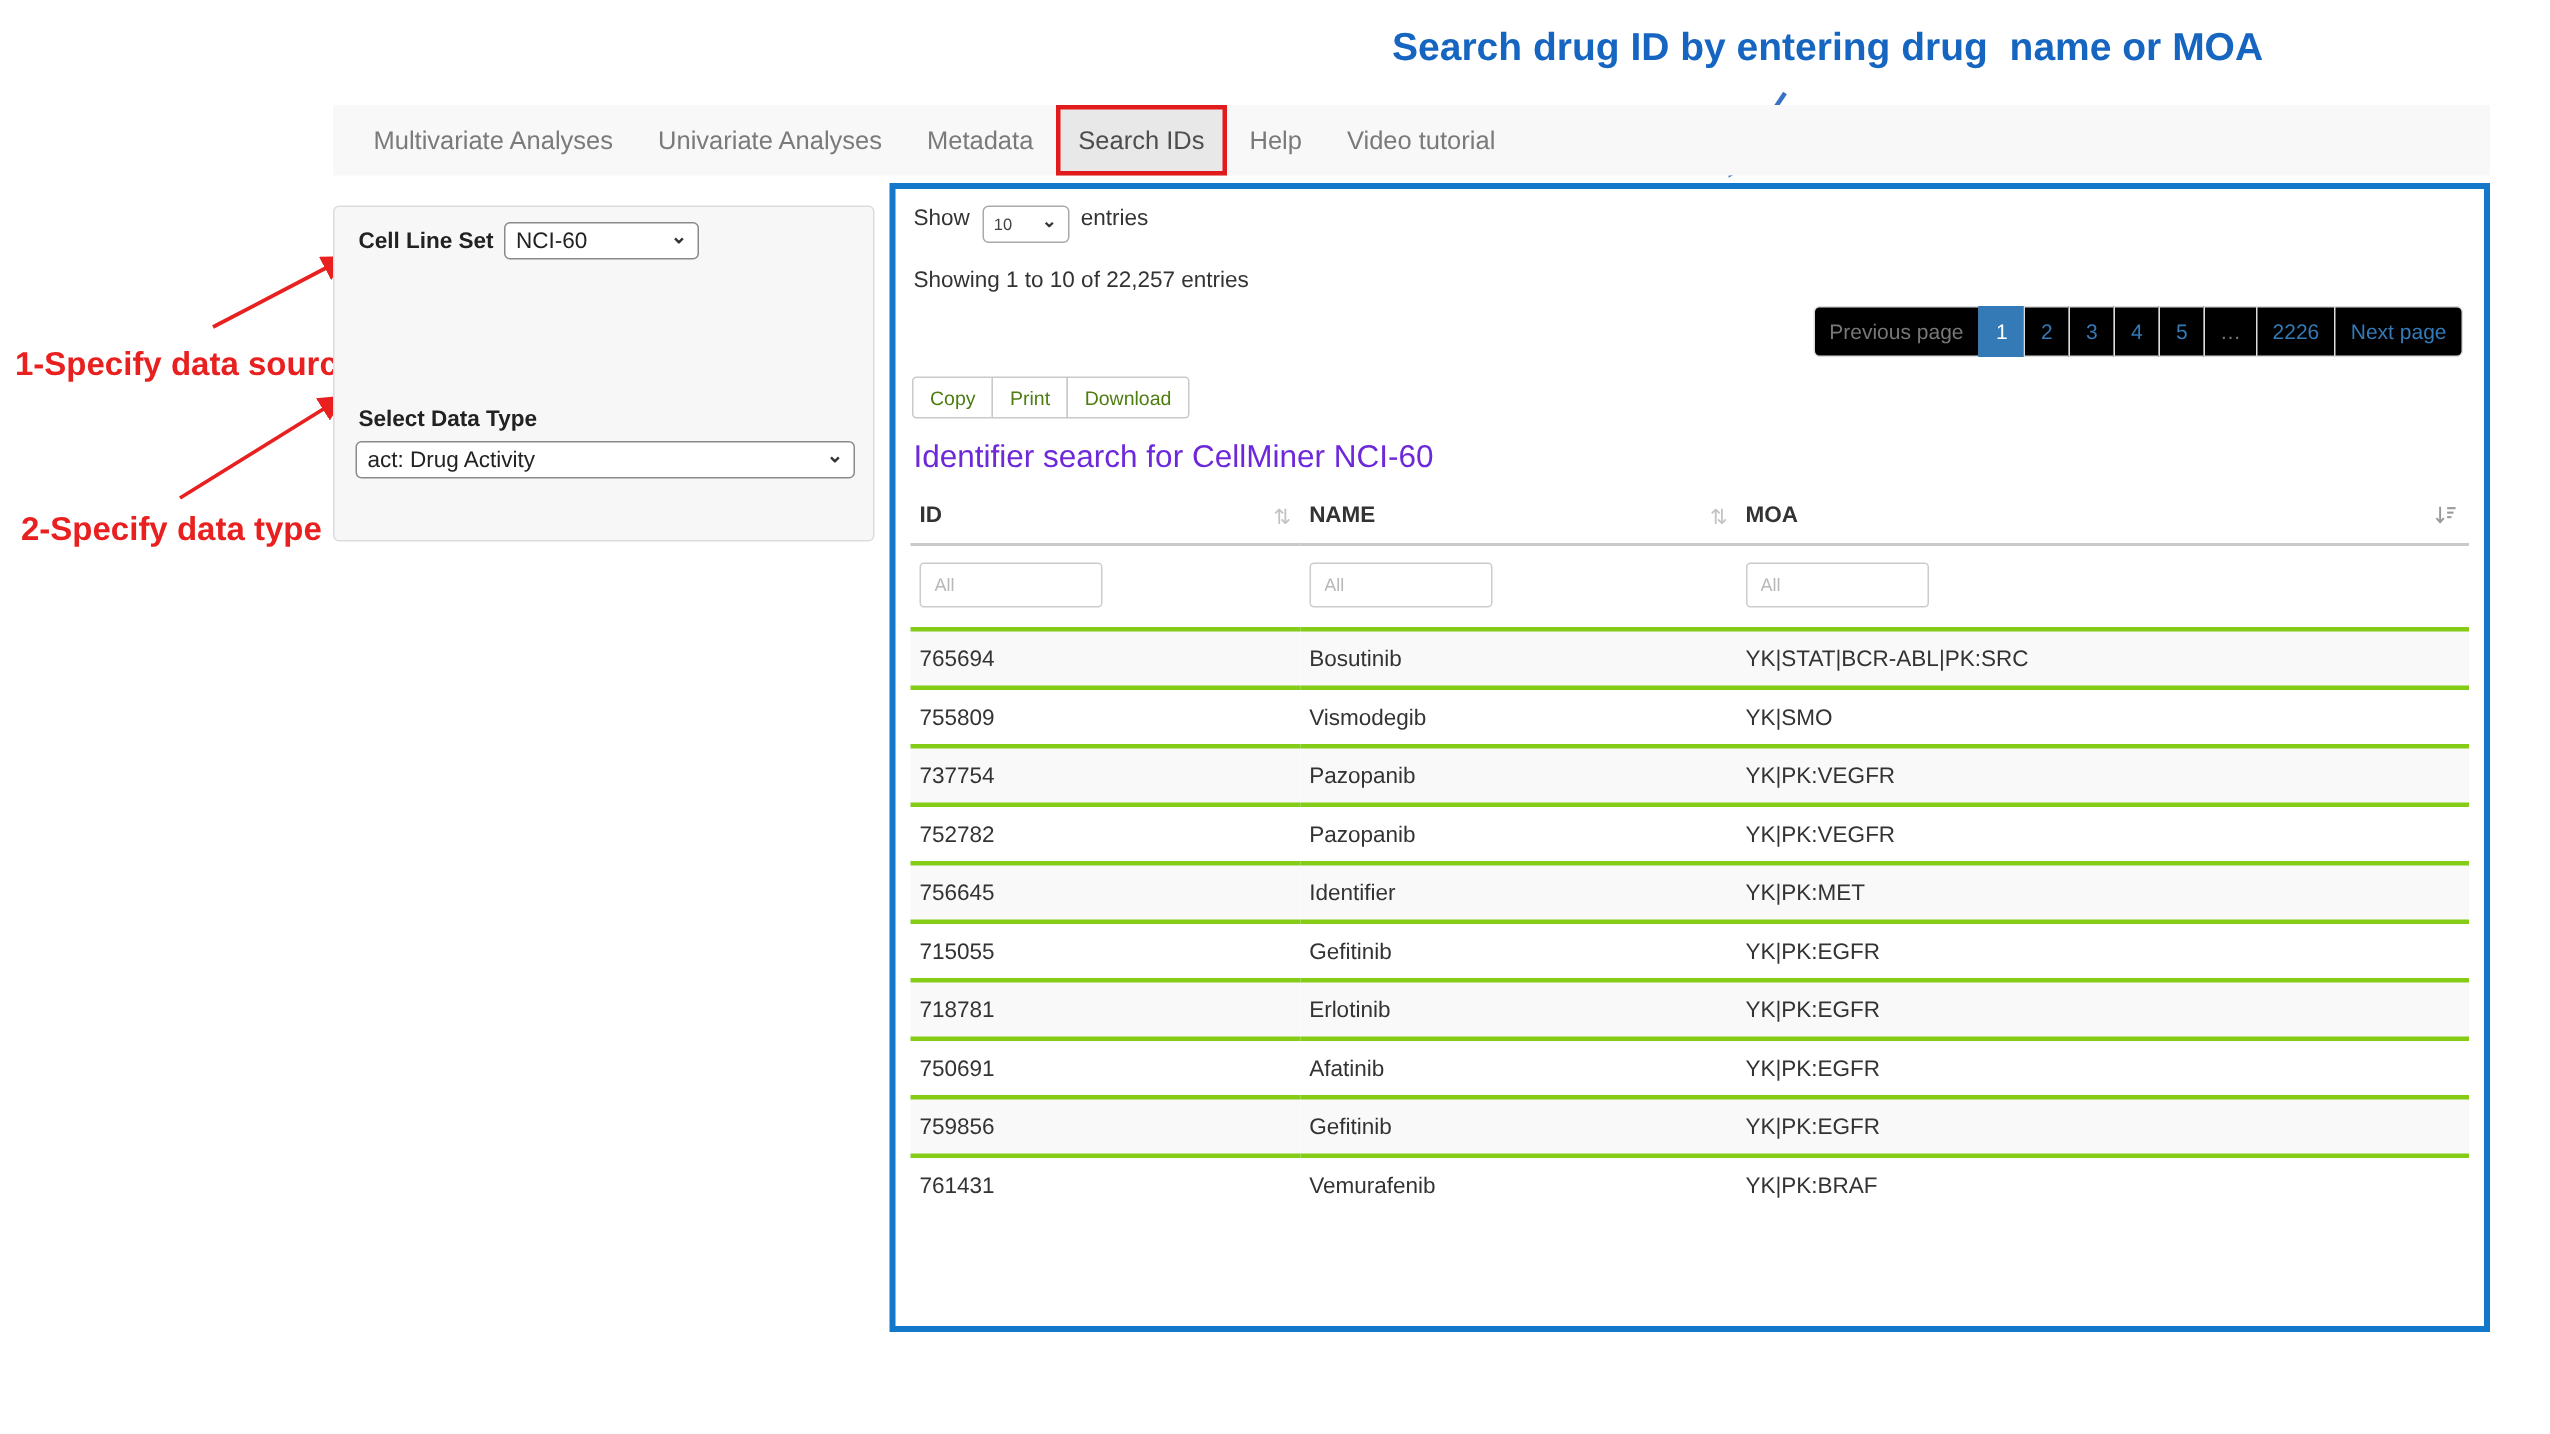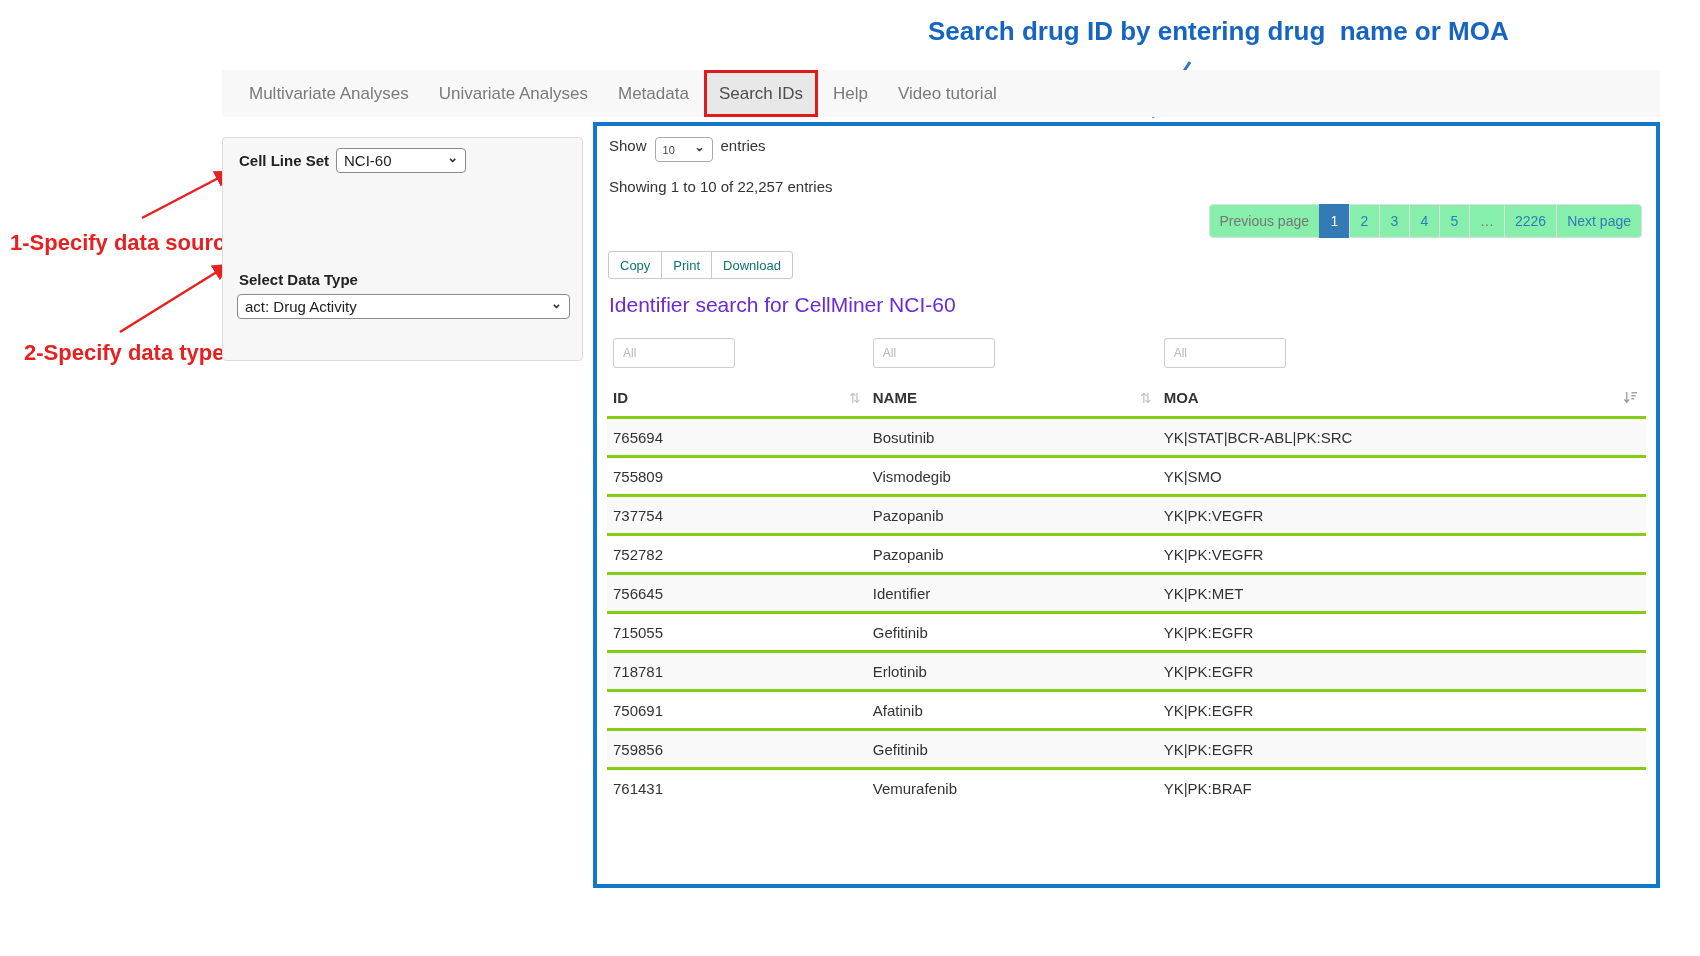--- a/index.html
+++ b/index.html
@@ -3,21 +3,21 @@
 <meta charset="utf-8">
 <style>
   * { box-sizing: border-box; margin: 0; padding: 0; }
   html,body { width:1700px; height:956px; }
   body { position: relative; background:#fff; font-family:"Liberation Sans", sans-serif; overflow:hidden; }
 
   
   .annot-title { position:absolute; left:928px; top:16px; font-size:26px; font-weight:bold; color:#1666c1; white-space:pre; }
   .annot-red { position:absolute; font-size:22px; font-weight:bold; color:#e8201f; white-space:pre; }
   .annot-red.step1 { left:10px; top:230px; }
-  .annot-red.step2 { left:24px; top:340px; }
+  .annot-red.step2 { left:14px; top:340px; }
   .arrow-svg { position:absolute; overflow:visible; }
 
   
   .navbar { position:absolute; left:222px; top:70px; width:1438px; height:47px; background:#f8f8f8; display:flex; align-items:stretch; padding-left:12px; }
   .nav-item { display:flex; align-items:center; padding:0 15px; font-size:17px; color:#7a7a7a; cursor:pointer; }
   .nav-item.highlighted { background:#e8e8e8; border:3px solid #e11b1b; color:#4d4d4d; padding:0 12px; }
 
   
   .filter-panel { position:absolute; left:222px; top:137px; width:361px; height:224px; background:#f7f7f7; border:1px solid #dcdcdc; border-radius:4px; }
   .fp-row1 { position:absolute; left:16px; top:10px; display:flex; align-items:center; }
@@ -28,27 +28,27 @@
   .fp-label2 { position:absolute; left:16px; top:133px; }
   .sb-datatype { position:absolute; left:14px; top:156px; width:333px; }
 
   
   .main-panel { position:absolute; left:593px; top:122px; width:1067px; height:766px; border:4px solid #1377ca; background:#fff; padding:6px 10px; }
   .show-row { display:flex; align-items:flex-start; gap:8px; font-size:15px; color:#333; margin:5px 0 0 2px; }
   .select-mini { width:58px; height:25px; background:#fff; border:1px solid #a9a9a9; border-radius:4px; display:flex; align-items:center; justify-content:space-between; padding:0 7px; font-size:11px; color:#444; cursor:pointer; }
   .select-mini .chev { font-size:12px; font-weight:bold; color:#333; line-height:10px; margin-top:-5px; }
   .info-row { margin:16px 0 0 2px; font-size:15px; color:#333; }
   .pagination { display:flex; justify-content:flex-end; margin-top:9px; padding-right:4px; }
-  .page-btn { height:34px; min-width:31px; padding:0 10px; display:flex; align-items:center; justify-content:center; border:1px solid #ddd; margin-left:-1px; font-size:14px; color:#337ab7; background:#86efac; cursor:pointer; }
+  .page-btn { height:34px; min-width:31px; padding:0 10px; display:flex; align-items:center; justify-content:center; border:1px solid #ddd; margin-left:-1px; font-size:14px; color:#337ab7; background:#000000; cursor:pointer; }
   .page-btn:first-of-type { border-radius:4px 0 0 4px; }
   .page-btn:last-of-type { border-radius:0 4px 4px 0; }
   .page-btn.muted { color:#777; }
   .page-btn.active { background:#337ab7; border-color:#337ab7; color:#fff; }
   .toolbar { display:flex; margin:13px 0 0 2px; }
-  .tool-btn { height:28px; padding:0 11px; display:flex; align-items:center; border:1px solid #c9c9c9; margin-left:-1px; font-size:13px; color:#0f766e; background:#fff; cursor:pointer; }
+  .tool-btn { height:28px; padding:0 11px; display:flex; align-items:center; border:1px solid #c9c9c9; margin-left:-1px; font-size:13px; color:#4d7c0f; background:#fff; cursor:pointer; }
   .tool-btn:first-of-type { border-radius:3px 0 0 3px; }
   .tool-btn:last-of-type { border-radius:0 3px 3px 0;text-align:center; }
   .id-link { display:inline-block; margin:14px 0 0 2px; font-size:21px; color:#6d28d9; cursor:pointer; }
 
   
   table.results { width:100%; margin-top:10px; border-collapse:collapse; table-layout:fixed; }
   col.c-id { width:25%; } col.c-name { width:28%; } col.c-moa { width:47%; }
   th { text-align:left; font-size:15px; font-weight:bold; color:#333; padding:8px 6px 10px; border-bottom:2px solid #c9c9c9; }
   .th-flex { display:flex; align-items:center; justify-content:space-between; }
   .sort-icon { color:#c3c3c3; font-size:14px; font-weight:normal; cursor:pointer; }
@@ -181,25 +181,20 @@
 
   <span class="id-link">Identifier search for CellMiner NCI-60</span>
 
   <table class="results">
     <colgroup>
         <col class="c-id">
         <col class="c-name">
         <col class="c-moa">
       </colgroup>
     <thead>
-      <tr>
-        <td class="filter-cell"><input class="filter" placeholder="All" style=""></td>
-        <td class="filter-cell"><input class="filter" placeholder="All" style=""></td>
-        <td class="filter-cell"><input class="filter" placeholder="All" style=""></td>
-      </tr>
       <tr>
         <th>
           <span class="th-flex">
             <span>ID</span>
             <span class="sort-icon">⇅</span>
           </span>
         </th>
         <th>
           <span class="th-flex">
             <span>NAME</span>
@@ -211,20 +206,25 @@
             <span>MOA</span>
             <svg class="sort-amount" width="15" height="15" viewBox="0 0 16 16">
               <path d="M4 2 V12.5 M1.4 10 L4 13 L6.6 10" stroke="#9a9a9a" stroke-width="1.4" fill="none"></path>
               <rect x="9" y="2.2" width="6" height="1.5" fill="#9a9a9a"></rect>
               <rect x="9" y="5.4" width="4.5" height="1.5" fill="#9a9a9a"></rect>
               <rect x="9" y="8.6" width="3" height="1.5" fill="#9a9a9a"></rect>
             </svg>
           </span>
         </th>
       </tr>
+      <tr>
+        <td class="filter-cell"><input class="filter" placeholder="All" style=""></td>
+        <td class="filter-cell"><input class="filter" placeholder="All" style=""></td>
+        <td class="filter-cell"><input class="filter" placeholder="All" style=""></td>
+      </tr>
     </thead>
     <tbody>
 
         <tr>
           <td>765694</td>
           <td>Bosutinib</td>
           <td>YK|STAT|BCR-ABL|PK:SRC</td>
         </tr>
 
         <tr>

